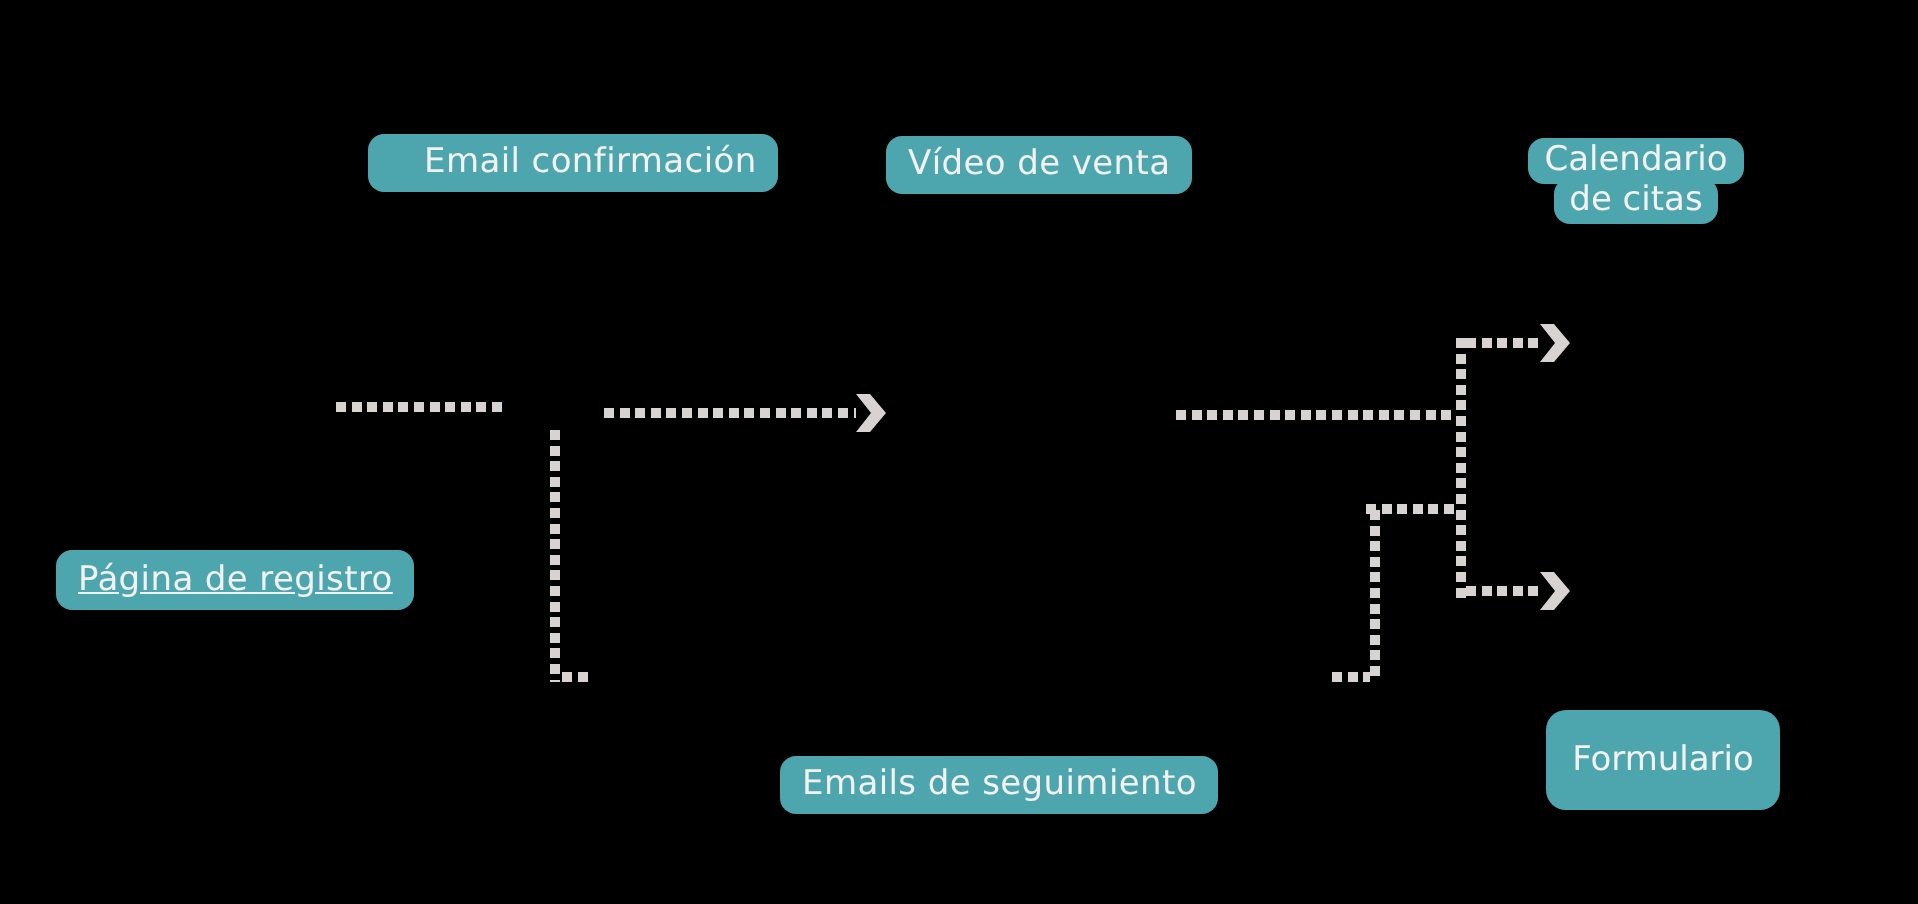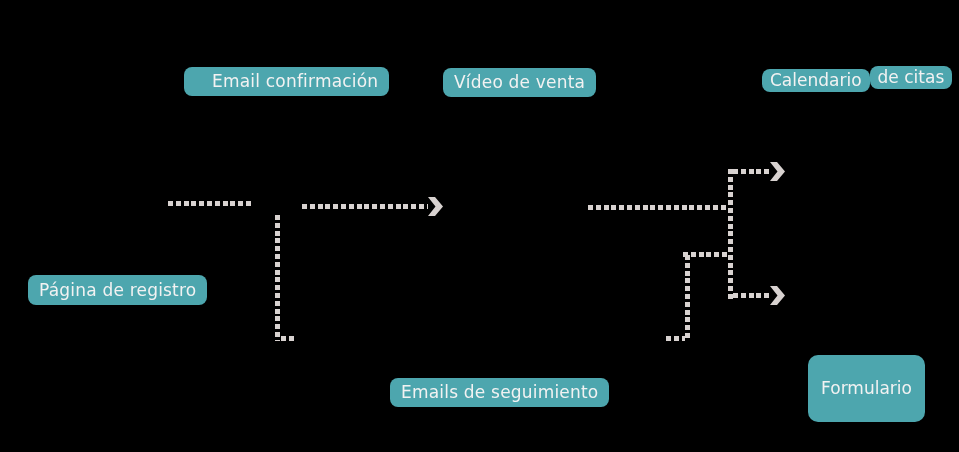--- a/index.html
+++ b/index.html
@@ -23,28 +23,28 @@
     font-size: 17px;
     font-weight: 500;
     line-height: 29px;
     padding: 0 11px;
     border-radius: 8px;
     white-space: nowrap;
     letter-spacing: 0.2px;
   }
   .badge.email    { left: 184px; top: 67px; padding-left: 28px; }
   .badge.video    { left: 443px; top: 68px; }
-  .badge.pagina   { left: 28px;  top: 275px; line-height: 30px; }
+  .badge.pagina   { left: 28px;  top: 275px; line-height: 30px; text-decoration: underline; }
   .badge.emails   { left: 390px; top: 378px; }
   
   .stack {
     position: absolute;
     display: flex;
-    flex-direction: row;
-    align-items: flex-start;
+    flex-direction: column;
+    align-items: center;
   }
   .stack.calendario { left: 762px; top: 69px; width: 112px; }
   .pill {
     background: var(--badge-bg, #4da6ae);
     color: var(--badge-text, #f2f2f2);
     font-size: 17px;
     font-weight: 500;
     line-height: 23px;
     padding: 0 8px;
     border-radius: 8px;
@@ -59,21 +59,21 @@
     font-size: 17px;
     font-weight: 500;
     line-height: 23px;
     border-radius: 10px;
     display: flex;
     flex-direction: column;
     align-items: center;
     justify-content: center;
     white-space: nowrap;
   }
-  .box.formulario { left: 808px; top: 355px; width: 117px; height: 67px; gap: 33px; }
+  .box.formulario { left: 773px; top: 355px; width: 117px; height: 50px; gap: 33px; }
   
   .dots-h {
     position: absolute;
     height: 5px;
     background: repeating-linear-gradient(90deg,
       var(--connector, #d8d2d0) 0 5px, transparent 5px 7.8px);
   }
   .dots-v {
     position: absolute;
     width: 5px;

